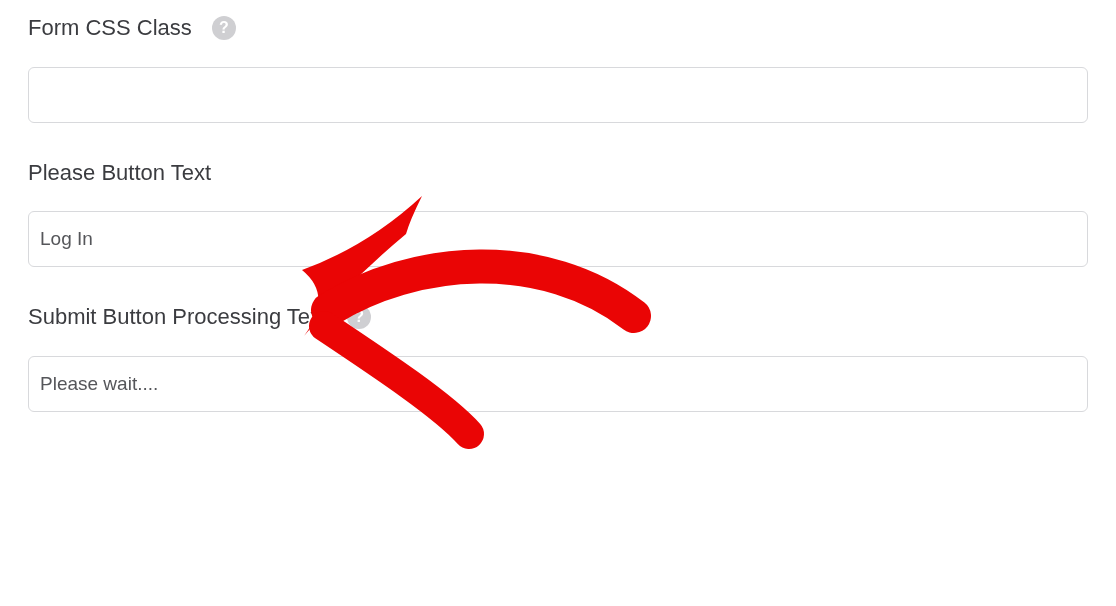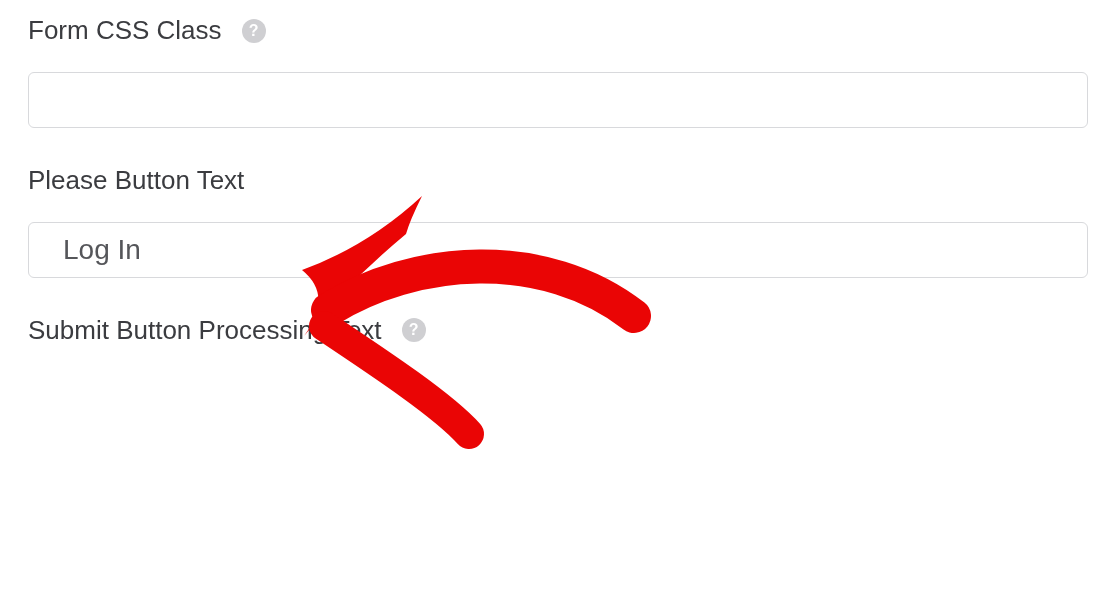--- a/index.html
+++ b/index.html
@@ -17,21 +17,21 @@
   }
   .field {
     margin-bottom: 36px;
   }
   .label-row {
     display: flex;
     align-items: center;
     margin-bottom: 24px;
   }
   .label {
-    font-size: 26px;
+    font-size: 22px;
     color: #3b3c40;
     font-weight: 400;
     line-height: 1.3;
   }
   .help {
     display: inline-flex;
     align-items: center;
     justify-content: center;
     width: 24px;
     height: 24px;
@@ -42,22 +42,22 @@
     font-size: 16px;
     margin-left: 20px;
     cursor: pointer;
     flex-shrink: 0;
   }
   .input {
     width: 100%;
     height: 56px;
     border: 1px solid #d8d9dc;
     border-radius: 6px;
-    font-size: 28px;
-    padding: 0 34px;
+    font-size: 19px;
+    padding: 0 11px;
     color: #55565a;
     outline: none;
     background: #ffffff;
     font-family: inherit;
   }
   .input::placeholder {
     color: #bfc0c4;
   }
   .annot {
     position: absolute;
@@ -82,20 +82,21 @@
     <span class="label">Please Button Text</span>
   </div>
   <input type="text" class="input" value="Log In" style="">
 </div>
 
 <div class="field">
   <div class="label-row">
     <span class="label">Submit Button Processing Text</span>
     <span class="help">?</span>
   </div>
+  <input type="text" class="input" value="Please wait...." style="">
 </div>
 
 <svg class="annot" width="380" height="280" viewBox="0 0 380 280">
 
   <path d="M10 160
            Q52 108 112 58
            Q116 44 128 20
            Q74 70 8 94
            Q40 120 10 160 Z" fill="#ea0505"></path>
 

